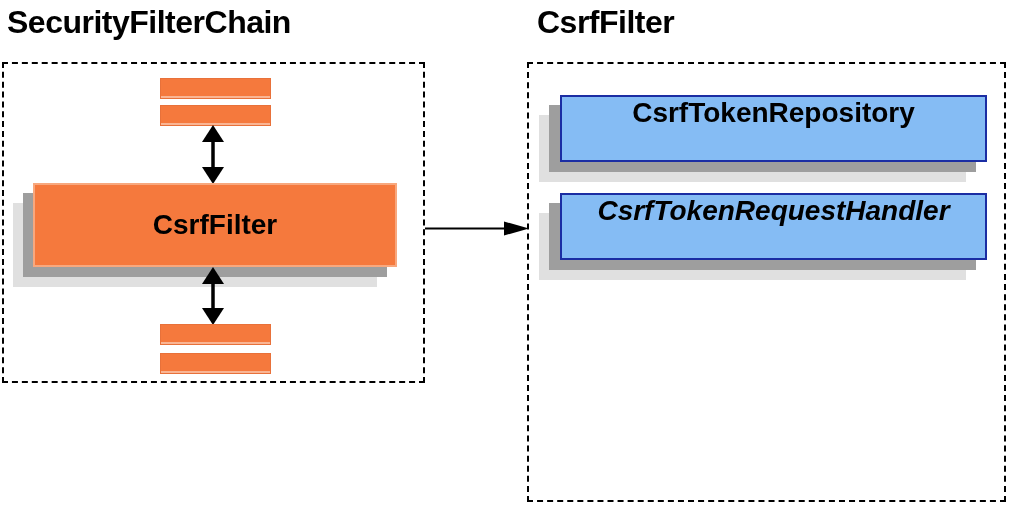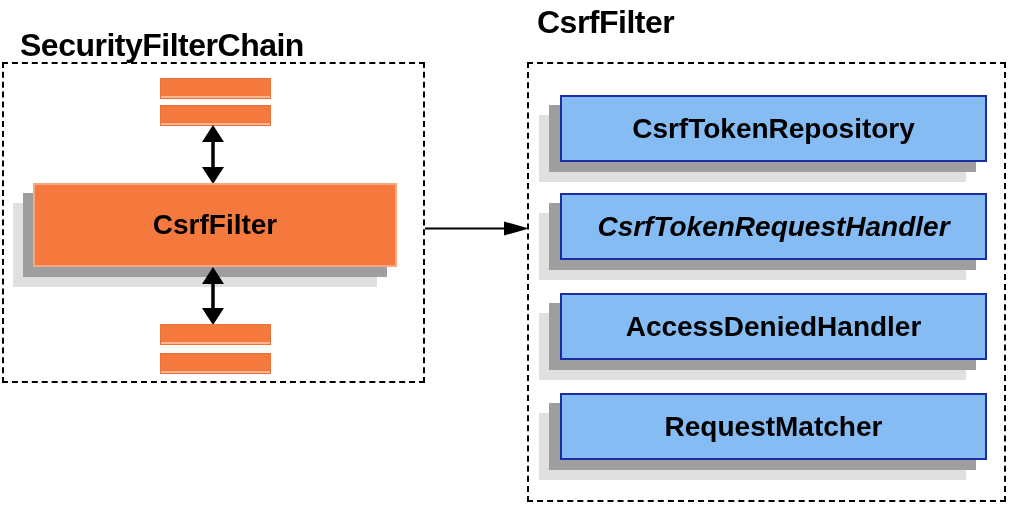--- a/index.html
+++ b/index.html
@@ -17,21 +17,21 @@
   }
   .diagram-title {
     position: absolute;
     top: 4px;
     font-size: 32px;
     font-weight: bold;
     color: #000000;
     letter-spacing: -0.5px;
     white-space: nowrap;
   }
-  .left-title  { left: 20px; margin-top: 23px; }
+  .left-title  { left: 7px; }
   .right-title { left: 537px; }
 
   .dashed-box {
     position: absolute;
     border: 2px dashed #000000;
     background: transparent;
   }
   .left-dashed {
     left: 2px;  top: 62px;
     width: 419px; height: 317px;
@@ -73,21 +73,21 @@
 
   
   .component-box {
     position: absolute;
     left: 31px;
     width: 423px; height: 63px;
     background: #85bcf4;
     border: 2px solid #1b2da3;
     box-shadow: -11px 10px 0 0 #9e9e9e, -21px 20px 0 0 #e0e0e0;
     display: flex;
-    align-items: center;
+    align-items: flex-start;
     justify-content: center;
     font-size: 28px;
     font-weight: bold;
     color: #000000;
   }
   .comp-0 { top: 31px; }
   .comp-1 { top: 129px; font-style: italic; }
   .comp-2 { top: 229px; }
   .comp-3 { top: 329px; }
 
@@ -138,22 +138,16 @@
   <div class="dashed-box right-dashed">
 
     <div class="component-box comp-0">
       <span>CsrfTokenRepository</span>
     </div>
 
     <div class="component-box comp-1">
       <span>CsrfTokenRequestHandler</span>
     </div>
 
-    <div class="component-box comp-2">
-      <span>AccessDeniedHandler</span>
-    </div>
 
-    <div class="component-box comp-3">
-      <span>RequestMatcher</span>
-    </div>
   </div>
 
 </div>
 
 </body></html>

